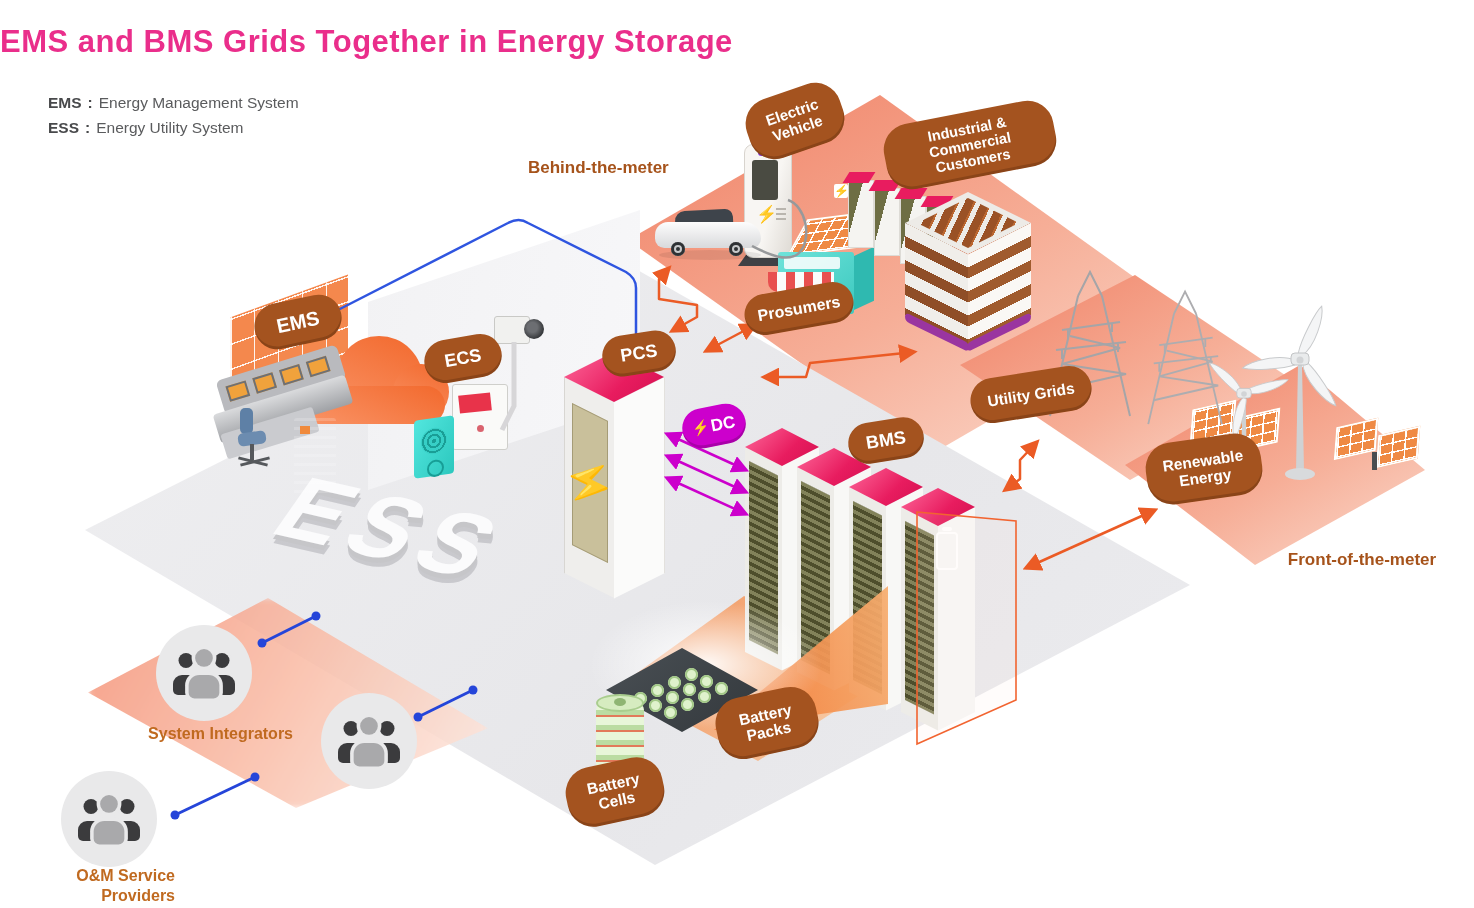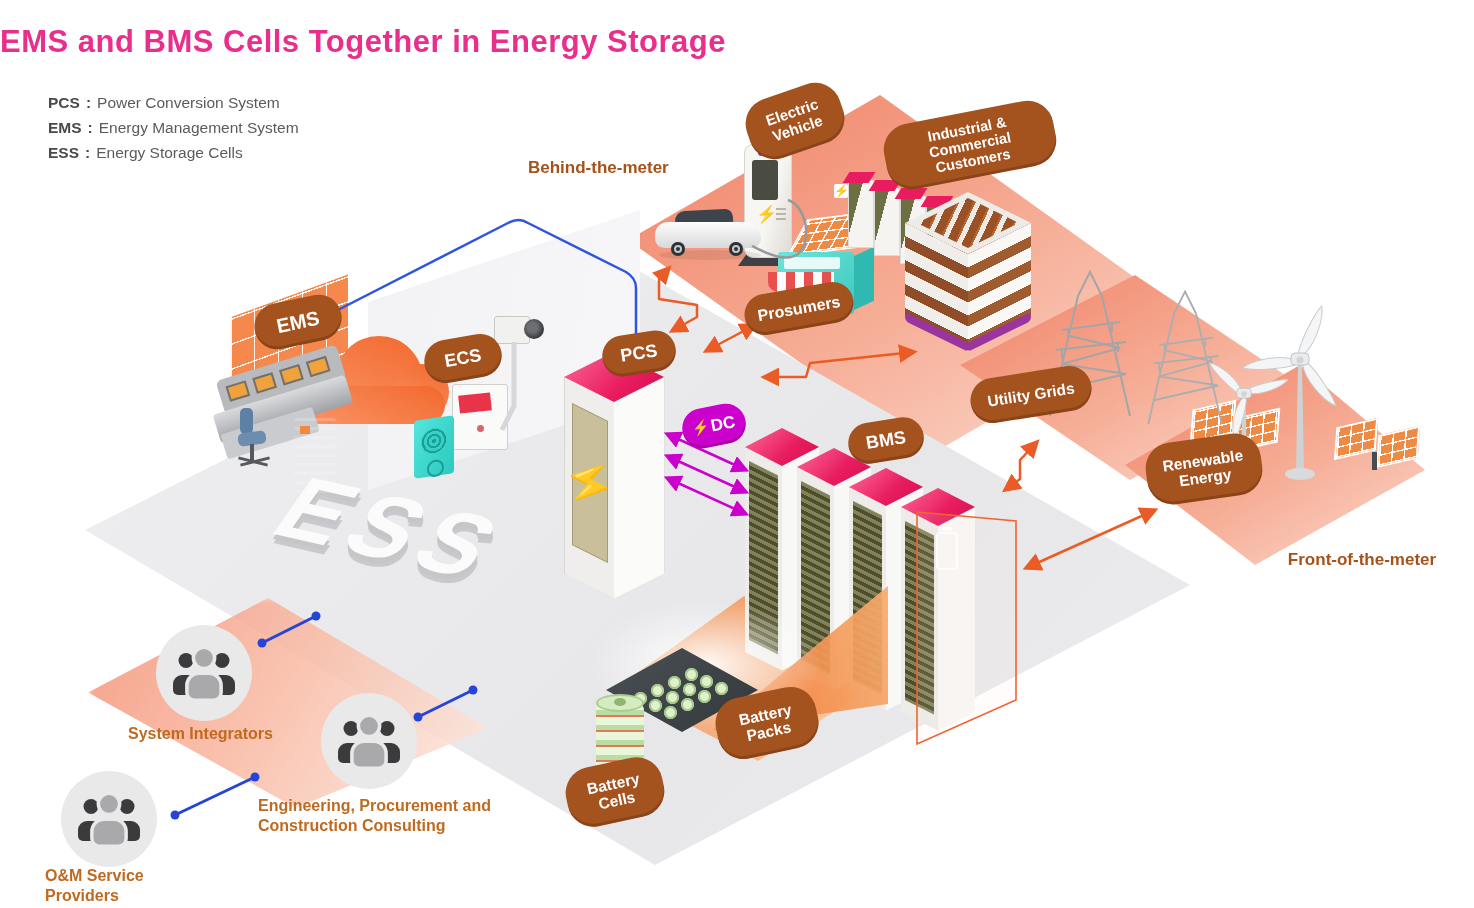--- a/index.html
+++ b/index.html
@@ -6,21 +6,21 @@
   #stage{position:relative;width:1474px;height:908px;background:#fff;overflow:hidden;
          font-family:"Liberation Sans", sans-serif;}
   .abs{position:absolute;}
 
   
   .title{left:0;top:24px;width:100%;text-align:center;font-size:31px;font-weight:bold;color:#EA2E8B;letter-spacing:.5px;}
   .legend{left:48px;top:90px;font-size:15.5px;line-height:25px;color:#5A5B5D;}
   .legend b{color:#48494B;}
   .legend .sep{margin:0 6px;font-weight:bold;color:#48494B;}
   .meterlbl{font-size:17px;font-weight:bold;color:#A6531B;}
-  .svclbl{font-size:16px;font-weight:bold;color:#C06A20;text-align:left;line-height:1.25;}
+  .svclbl{font-size:16px;font-weight:bold;color:#C06A20;text-align:right;line-height:1.25;}
   .ess3d{left:284px;top:476px;font-size:92px;font-weight:bold;color:#FBFBFC;letter-spacing:10px;
          transform:rotate(13deg) skewX(-22deg);text-shadow:3px 5px 0 #C6C6C9,6px 9px 0 rgba(168,168,173,.5);}
 
   
   .bdg{position:absolute;background:#A4531F;color:#fff;font-weight:bold;text-align:center;
        border-radius:26px;display:flex;align-items:center;justify-content:center;
        line-height:1.12;padding:6px 12px;box-sizing:border-box;
        box-shadow:inset 0 -3px 0 rgba(60,25,5,.25);}
   .bdg.dc{background:#CC00CC;box-shadow:inset 0 -3px 0 rgba(90,0,90,.3);}
 
@@ -351,27 +351,26 @@
   </div>
   <div class="bdg" style="left:746px;top:90px;width:98px;height:62px;font-size:15px;transform:rotate(-19deg);">Electric Vehicle</div>
   <div class="bdg" style="left:884px;top:112px;width:172px;height:66px;font-size:14.5px;transform:rotate(-11deg);">Industrial &amp; Commercial Customers</div>
   <div class="bdg" style="left:744px;top:288px;width:110px;height:41px;font-size:16px;transform:rotate(-10deg);">Prosumers</div>
   <div class="bdg" style="left:970px;top:372px;width:122px;height:45px;font-size:15.5px;transform:rotate(-9deg);">Utility Grids</div>
   <div class="bdg" style="left:1146px;top:438px;width:116px;height:62px;font-size:15.5px;transform:rotate(-8deg);">Renewable Energy</div>
   <div class="bdg" style="left:716px;top:692px;width:102px;height:62px;font-size:15.5px;transform:rotate(-12deg);">Battery Packs</div>
   <div class="bdg" style="left:566px;top:762px;width:98px;height:60px;font-size:15.5px;transform:rotate(-12deg);">Battery Cells</div>
 
   <div class="abs">
-      <div class="abs title" style="position:relative;">EMS and BMS Cells Together in Energy Storage</div>
+      <div class="abs title" style="position:relative;">EMS and BMS Grids Together in Energy Storage</div>
     </div>
 
   <div class="abs legend">
-    <div><b>PCS</b><span class="sep">:</span><span>Power Conversion System</span></div>
     <div><b>EMS</b><span class="sep">:</span><span>Energy Management System</span></div>
-    <div><b>ESS</b><span class="sep">:</span><span>Energy Storage Cells</span></div>
+    <div><b>ESS</b><span class="sep">:</span><span>Energy Utility System</span></div>
   </div>
 
   <div class="abs meterlbl" style="left:528px;top:158px;">Behind-the-meter</div>
   <div class="abs meterlbl" style="left:1262px;top:550px;width:200px;text-align:center;">Front-of-the-meter</div>
 
   <div class="svc-circle" style="left:156px;top:625px;">
     <div class="people">
       <span class="person l"></span>
       <span class="person r"></span>
       <span class="person mid"></span>
@@ -379,21 +378,20 @@
   </div>
   <div class="abs svclbl" style="left:128px;top:724px;width:165px;">System Integrators</div>
 
   <div class="svc-circle" style="left:321px;top:693px;">
     <div class="people">
       <span class="person l"></span>
       <span class="person r"></span>
       <span class="person mid"></span>
     </div>
   </div>
-  <div class="abs svclbl" style="left:258px;top:796px;width:238px;">Engineering, Procurement and Construction Consulting</div>
 
   <div class="svc-circle" style="left:61px;top:771px;">
     <div class="people">
       <span class="person l"></span>
       <span class="person r"></span>
       <span class="person mid"></span>
     </div>
   </div>
   <div class="abs svclbl" style="left:45px;top:866px;width:130px;">O&amp;M Service Providers</div>
 

